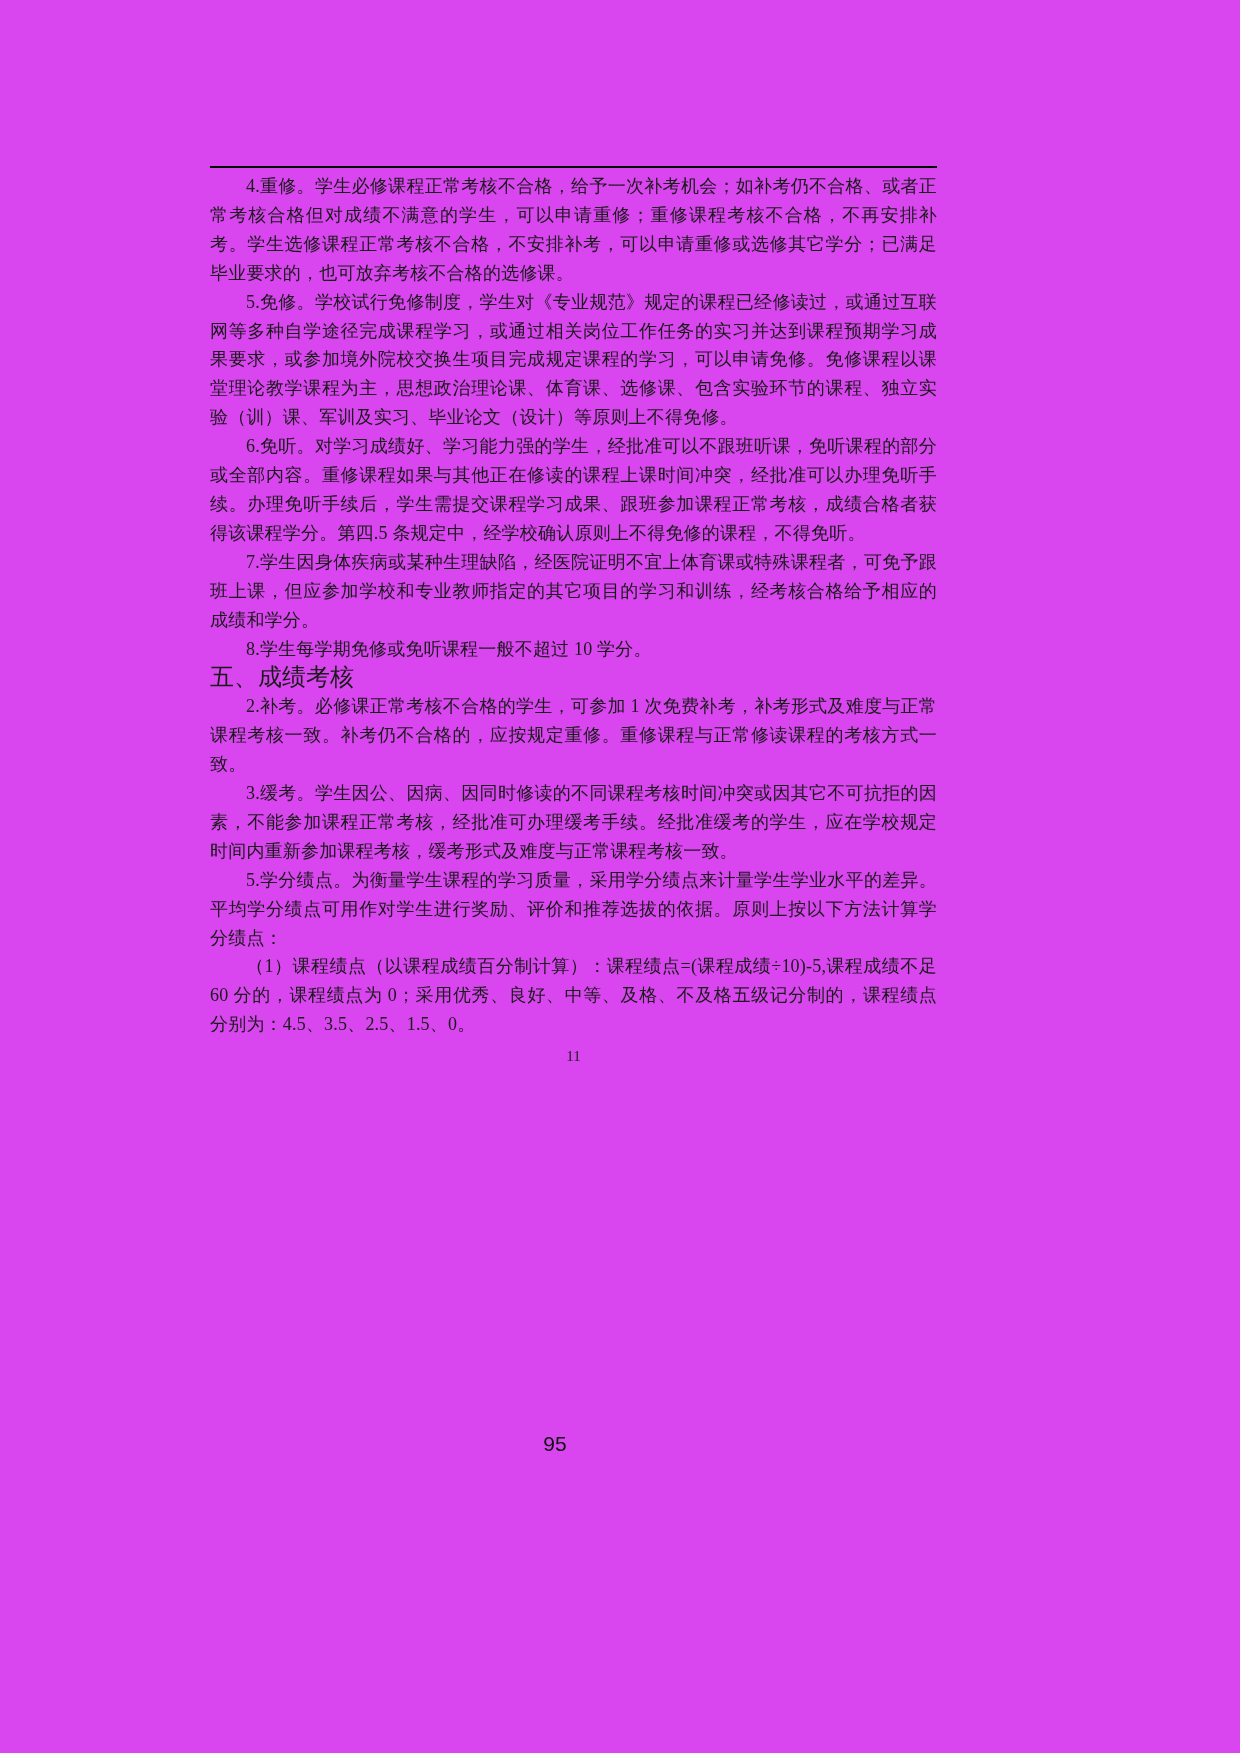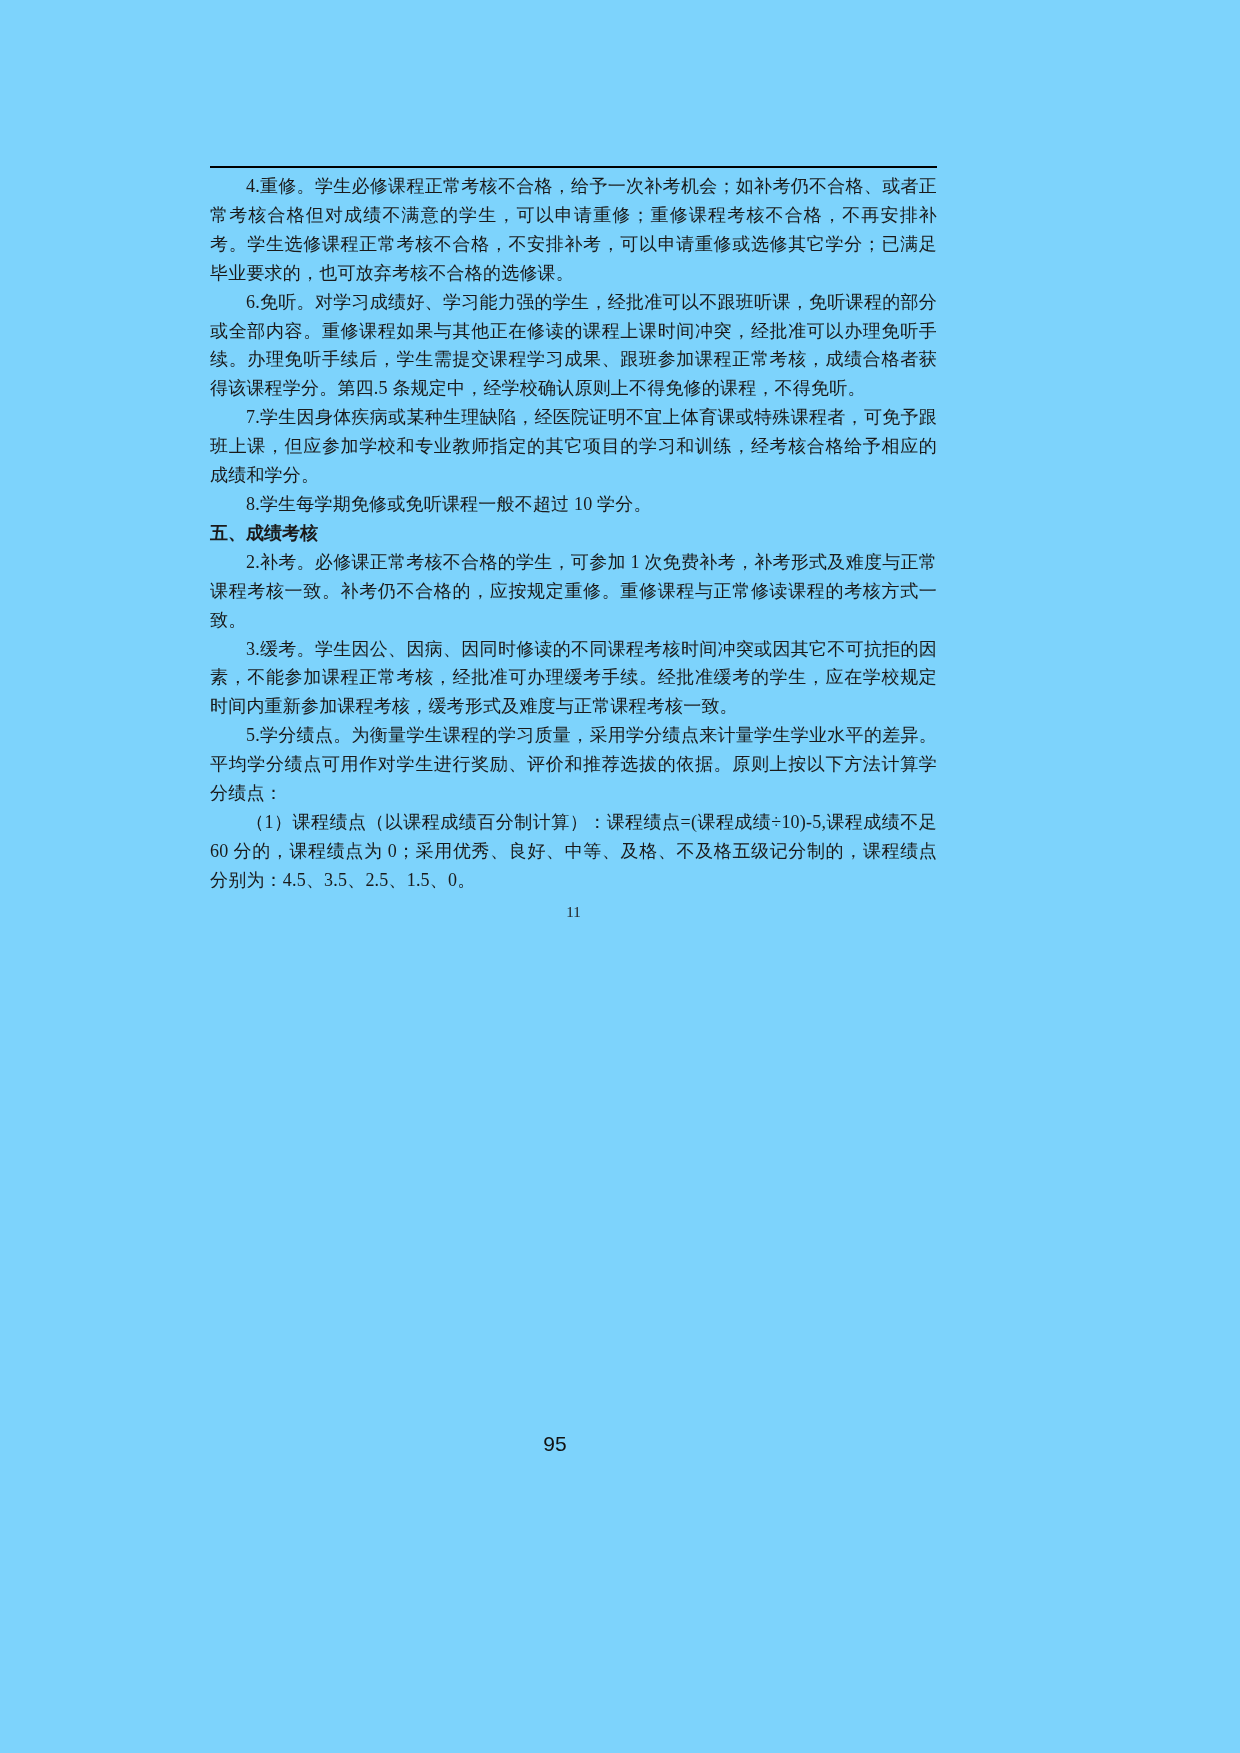--- a/index.html
+++ b/index.html
@@ -11,21 +11,21 @@
     position: relative;
     width: 1240px;
     height: 1753px;
     font-family: "Liberation Serif", "DejaVu Serif", serif;
     color: #1a1a1a;
     overflow: hidden;
   }
   .sheet {
     position: absolute;
     inset: 0;
-    background: #7dd3fc;
+    background: #d946ef;
   }
   .content {
     position: absolute;
     left: 210px;
     top: 166px;
     width: 727px;
   }
   .header-rule {
     border: 0;
     border-top: 2px solid #000000;
@@ -34,23 +34,23 @@
   .para {
     margin: 0;
     font-size: 18px;
     line-height: 28.9px;
     text-align: justify;
     text-indent: 2em;
     letter-spacing: 0.2px;
   }
   .heading {
     margin: 0;
-    font-size: 18px;
+    font-size: 24px;
     line-height: 28.9px;
-    font-weight: bold;
+    font-weight: normal;
     font-family: "Liberation Sans", "DejaVu Sans", sans-serif;
     text-indent: 0;
   }
   .inner-page-number {
     margin-top: 9px;
     text-align: center;
     font-size: 15px;
     color: #222;
   }
   .outer-page-number {
@@ -65,20 +65,21 @@
   }
 </style>
 </head>
 <body>
 
 <div class="sheet">
   <div class="content">
     <hr class="header-rule">
     <div>
         <p class="para">4.重修。学生必修课程正常考核不合格，给予一次补考机会；如补考仍不合格、或者正常考核合格但对成绩不满意的学生，可以申请重修；重修课程考核不合格，不再安排补考。学生选修课程正常考核不合格，不安排补考，可以申请重修或选修其它学分；已满足毕业要求的，也可放弃考核不合格的选修课。</p>
+        <p class="para">5.免修。学校试行免修制度，学生对《专业规范》规定的课程已经修读过，或通过互联网等多种自学途径完成课程学习，或通过相关岗位工作任务的实习并达到课程预期学习成果要求，或参加境外院校交换生项目完成规定课程的学习，可以申请免修。免修课程以课堂理论教学课程为主，思想政治理论课、体育课、选修课、包含实验环节的课程、独立实验（训）课、军训及实习、毕业论文（设计）等原则上不得免修。</p>
         <p class="para">6.免听。对学习成绩好、学习能力强的学生，经批准可以不跟班听课，免听课程的部分或全部内容。重修课程如果与其他正在修读的课程上课时间冲突，经批准可以办理免听手续。办理免听手续后，学生需提交课程学习成果、跟班参加课程正常考核，成绩合格者获得该课程学分。第四.5 条规定中，经学校确认原则上不得免修的课程，不得免听。</p>
         <p class="para">7.学生因身体疾病或某种生理缺陷，经医院证明不宜上体育课或特殊课程者，可免予跟班上课，但应参加学校和专业教师指定的其它项目的学习和训练，经考核合格给予相应的成绩和学分。</p>
         <p class="para">8.学生每学期免修或免听课程一般不超过 10 学分。</p>
         <h2 class="heading">五、成绩考核</h2>
         <p class="para">2.补考。必修课正常考核不合格的学生，可参加 1 次免费补考，补考形式及难度与正常课程考核一致。补考仍不合格的，应按规定重修。重修课程与正常修读课程的考核方式一致。</p>
         <p class="para">3.缓考。学生因公、因病、因同时修读的不同课程考核时间冲突或因其它不可抗拒的因素，不能参加课程正常考核，经批准可办理缓考手续。经批准缓考的学生，应在学校规定时间内重新参加课程考核，缓考形式及难度与正常课程考核一致。</p>
         <p class="para">5.学分绩点。为衡量学生课程的学习质量，采用学分绩点来计量学生学业水平的差异。平均学分绩点可用作对学生进行奖励、评价和推荐选拔的依据。原则上按以下方法计算学分绩点：</p>
         <p class="para">（1）课程绩点（以课程成绩百分制计算）：课程绩点=(课程成绩÷10)-5,课程成绩不足 60 分的，课程绩点为 0；采用优秀、良好、中等、及格、不及格五级记分制的，课程绩点分别为：4.5、3.5、2.5、1.5、0。</p>
       </div>
     <div class="inner-page-number">11</div>

